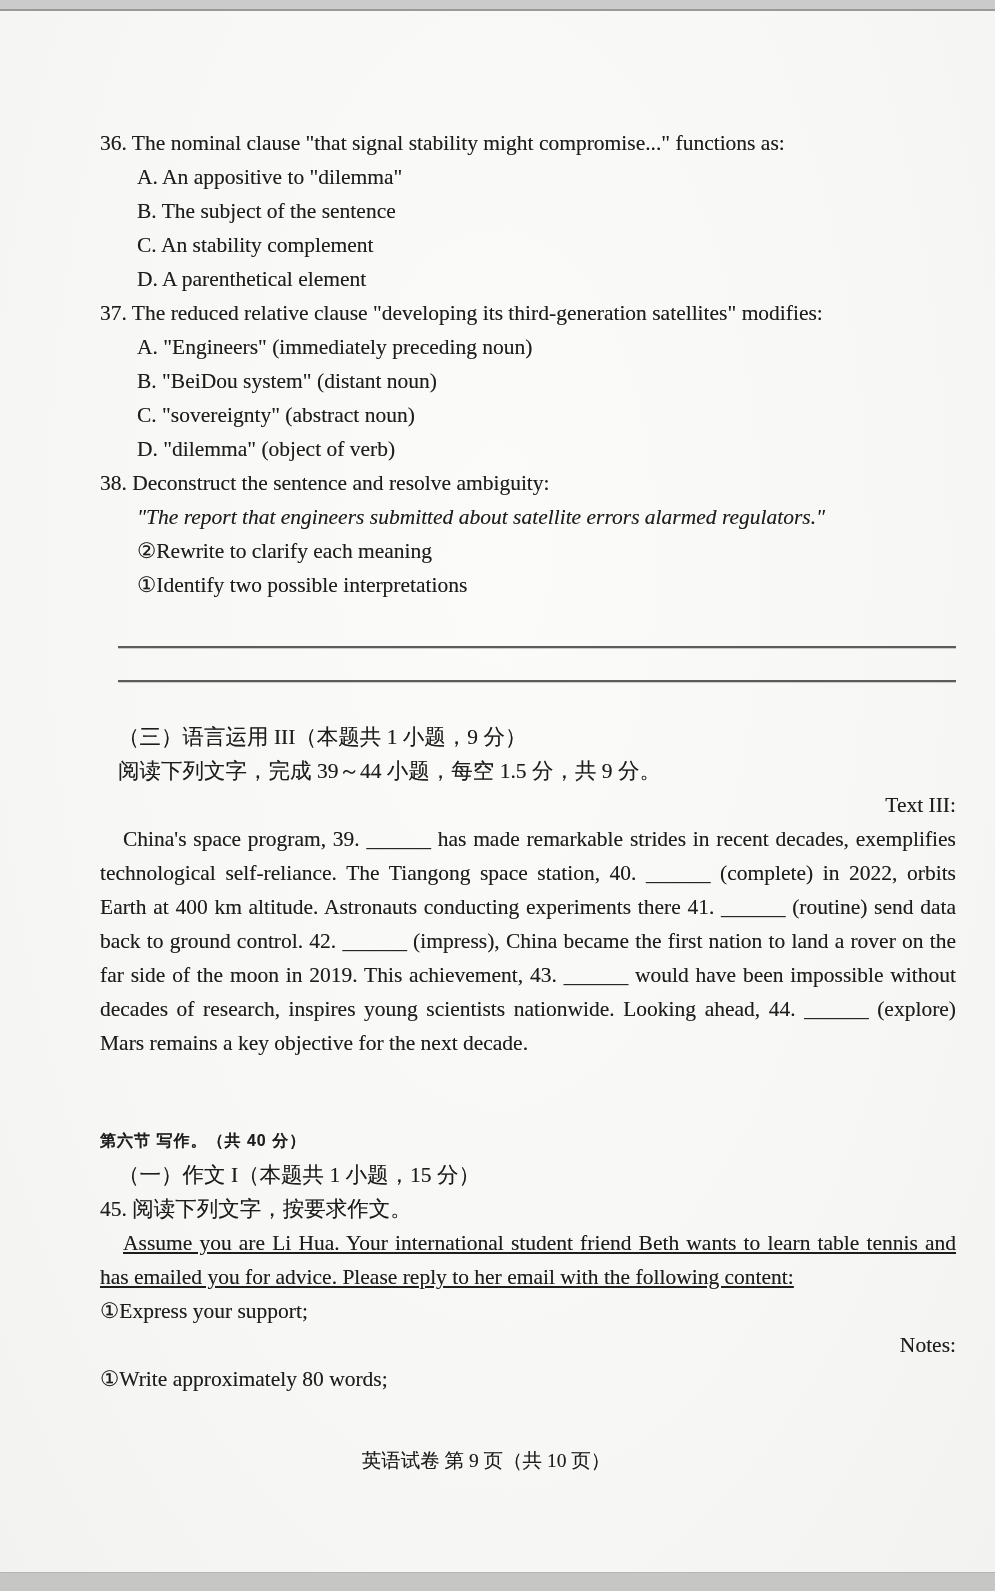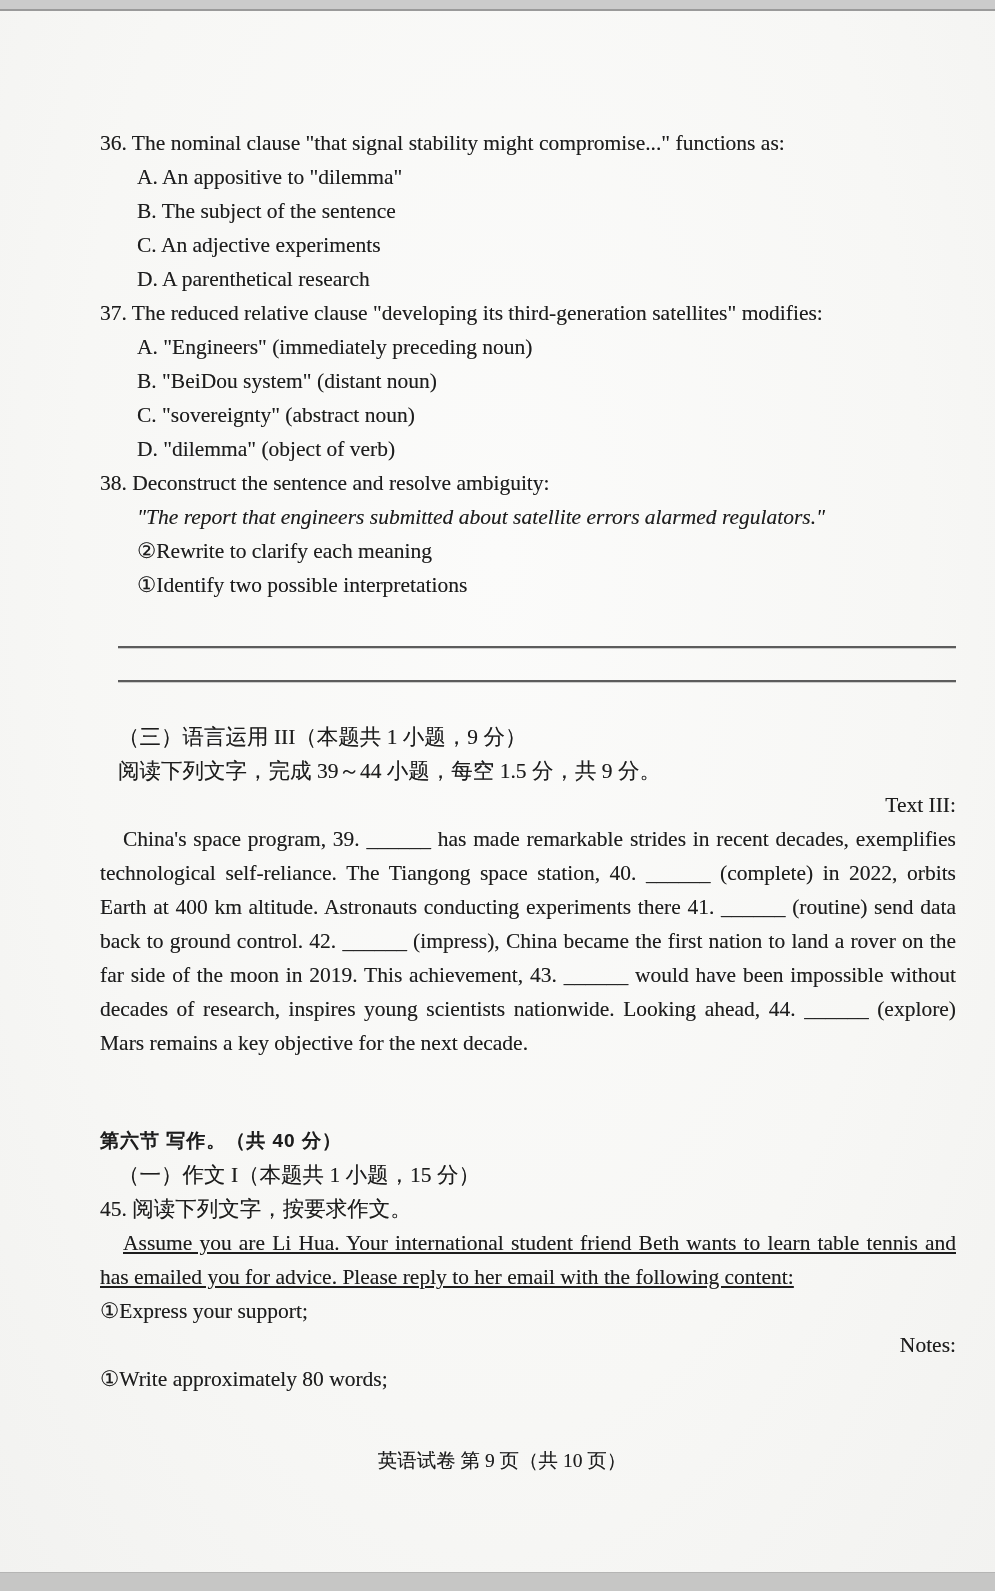--- a/index.html
+++ b/index.html
@@ -43,51 +43,50 @@
   .sec3-instruction { padding-left: 18px; }
   .bold-label { font-weight: normal; text-align: right; }
   .passage {
     text-align: justify;
     text-indent: 23px;
   }
   .sec6 { margin-top: 64px; }
   .sec6-heading {
     font-weight: bold;
     font-family: "Liberation Sans", "DejaVu Sans", sans-serif;
-    font-size: 19px;
+    font-size: 16px;
     letter-spacing: 1px;
   }
   .sec6-sub { padding-left: 18px; }
   .prompt {
     text-align: justify;
     text-indent: 23px;
     text-decoration: underline;
   }
   .footer {
     position: absolute;
     top: 1444px; left: 0; width: 972px;
     text-align: center;
     font-size: 19.5px;
-    margin-left: 16px;
   }
 </style>
 </head>
 <body>
 
 <div class="top-chrome"></div>
 
 <div class="content">
 
   <div>
     <div class="q-stem">36. The nominal clause "that signal stability might compromise..." functions as:</div>
     <div class="q-options">
       <div>A. An appositive to "dilemma"</div>
       <div>B. The subject of the sentence</div>
-      <div>C. An adjective experiments</div>
-      <div>D. A parenthetical research</div>
+      <div>C. An stability complement</div>
+      <div>D. A parenthetical element</div>
     </div>
   </div>
 
   <div>
     <div class="q-stem">37. The reduced relative clause "developing its third-generation satellites" modifies:</div>
     <div class="q-options">
       <div>A. "Engineers" (immediately preceding noun)</div>
       <div>B. "BeiDou system" (distant noun)</div>
       <div>C. "sovereignty" (abstract noun)</div>
       <div>D. "dilemma" (object of verb)</div>

